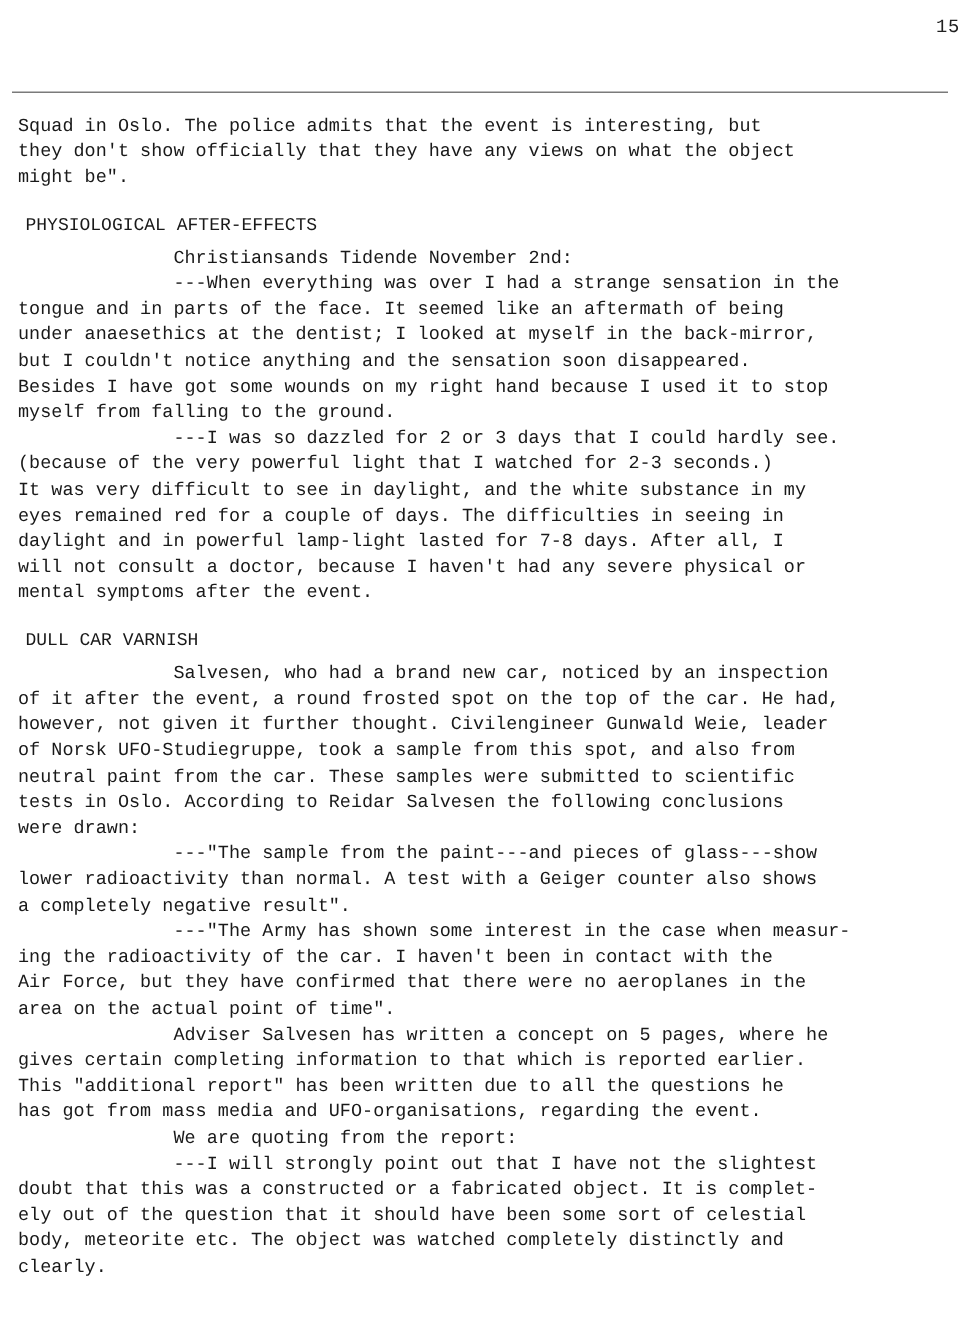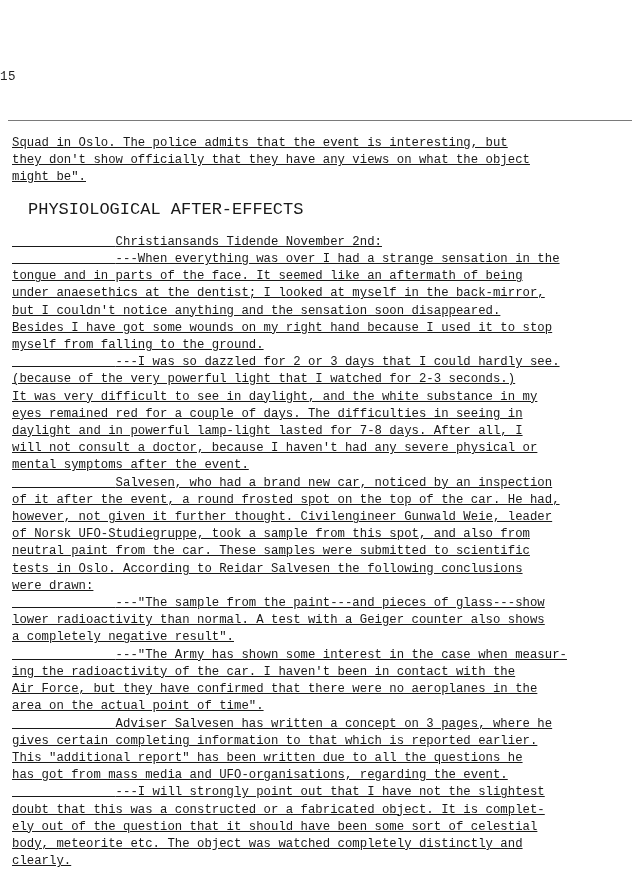--- a/index.html
+++ b/index.html
@@ -16,53 +16,51 @@
     overflow: hidden;
   }
   .page {
     width: 640px;
     height: 881px;
     box-sizing: border-box;
     padding: 0;
     position: relative;
   }
   .page-number {
-    text-align: left;
+    text-align: right;
     font-size: 12.5px;
     letter-spacing: 0.5px;
-    padding-top: 22px;
+    padding-top: 11px;
     padding-bottom: 0px;
     color: #202020;
-    margin-top: 48px;
   }
   .rule {
     border: none;
     border-top: 1px solid #7a7a7a;
     margin: 36px 8px 0 8px;
     height: 0;
   }
   .body-text {
     padding: 0 12px 0 12px;
     margin-top: 14px;
   }
   .para {
     font-size: 12.3px;
     line-height: 17.2px;
     letter-spacing: 0.02px;
     white-space: pre-wrap;
     color: #191919;
     margin: 0;
-    text-decoration: underline;
   }
   .heading {
-    font-size: 17px;
+    font-size: 12px;
     line-height: 17.2px;
     white-space: pre-wrap;
     color: #191919;
-    margin: 16px;
+    margin: 5px;
     margin-top: 14px;
   }
   .para-tight {
     margin-top: 0;
   }
 </style>
 </head>
 <body>
 
 <div class="page">
@@ -89,44 +87,46 @@
 
 
     <p class="para para-tight">              ---I was so dazzled for 2 or 3 days that I could hardly see.
 (because of the very powerful light that I watched for 2-3 seconds.)
 It was very difficult to see in daylight, and the white substance in my
 eyes remained red for a couple of days. The difficulties in seeing in
 daylight and in powerful lamp-light lasted for 7-8 days. After all, I
 will not consult a doctor, because I haven't had any severe physical or
 mental symptoms after the event.</p>
 
+    <p class="heading">DULL CAR VARNISH</p>
 
     <p class="para para-tight">              Salvesen, who had a brand new car, noticed by an inspection
 of it after the event, a round frosted spot on the top of the car. He had,
 however, not given it further thought. Civilengineer Gunwald Weie, leader
 of Norsk UFO-Studiegruppe, took a sample from this spot, and also from
 neutral paint from the car. These samples were submitted to scientific
 tests in Oslo. According to Reidar Salvesen the following conclusions
 were drawn:</p>
 
     <p class="para para-tight">              ---"The sample from the paint---and pieces of glass---show
 lower radioactivity than normal. A test with a Geiger counter also shows
 a completely negative result".</p>
 
     <p class="para para-tight">              ---"The Army has shown some interest in the case when measur-
 ing the radioactivity of the car. I haven't been in contact with the
 Air Force, but they have confirmed that there were no aeroplanes in the
 area on the actual point of time".</p>
 
 
-    <p class="para para-tight">              Adviser Salvesen has written a concept on 3 pages, where he
+    <p class="para para-tight">              Adviser Salvesen has written a concept on 5 pages, where he
 gives certain completing information to that which is reported earlier.
 This "additional report" has been written due to all the questions he
 has got from mass media and UFO-organisations, regarding the event.</p>
 
+    <p class="para para-tight">              We are quoting from the report:</p>
 
     <p class="para para-tight">              ---I will strongly point out that I have not the slightest
 doubt that this was a constructed or a fabricated object. It is complet-
 ely out of the question that it should have been some sort of celestial
 body, meteorite etc. The object was watched completely distinctly and
 clearly.</p>
 
   </div>
 </div>
 

